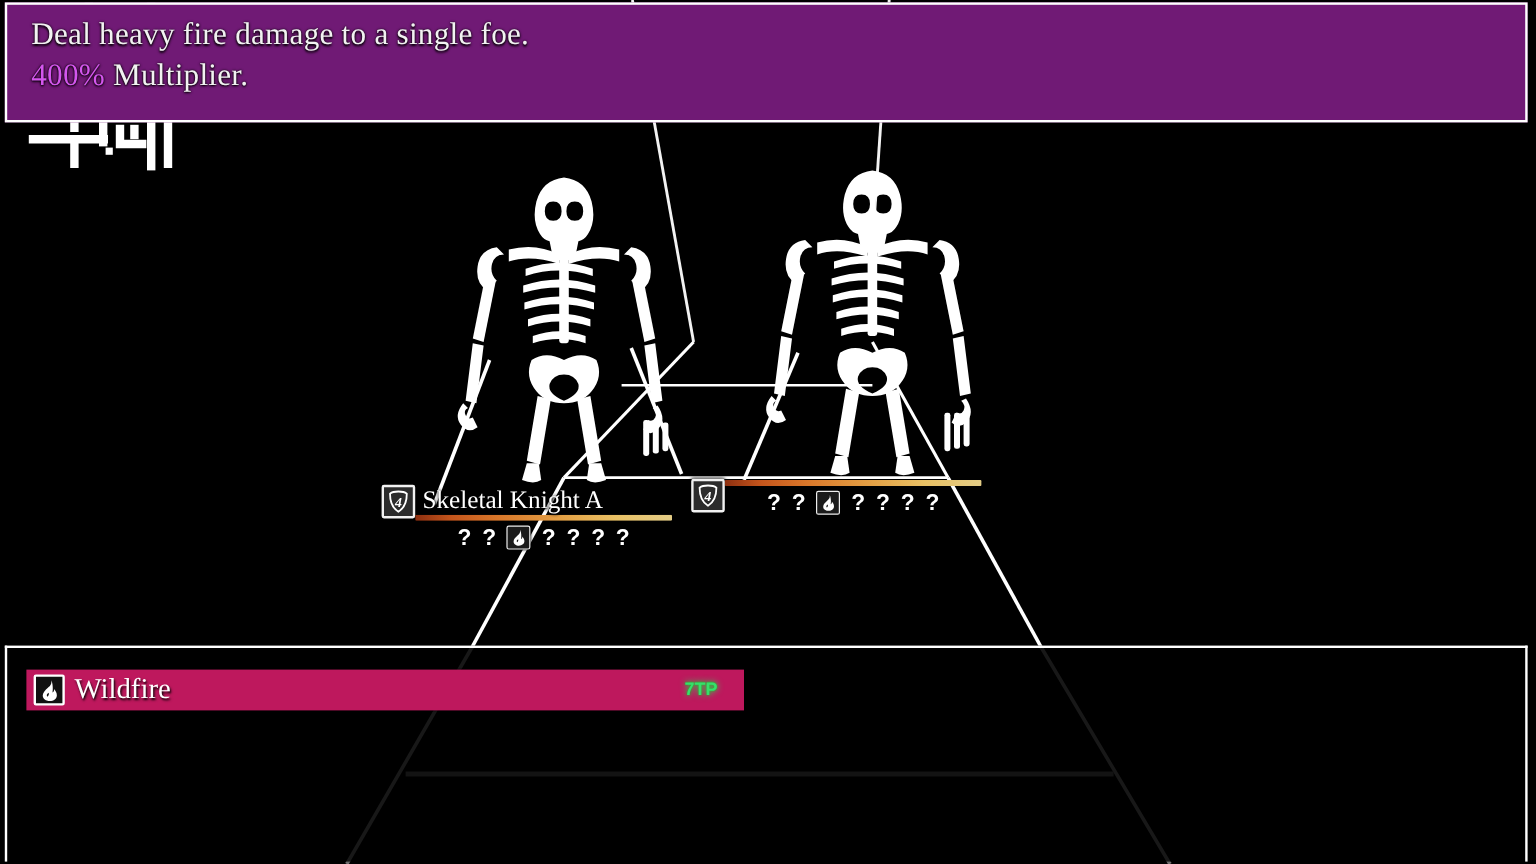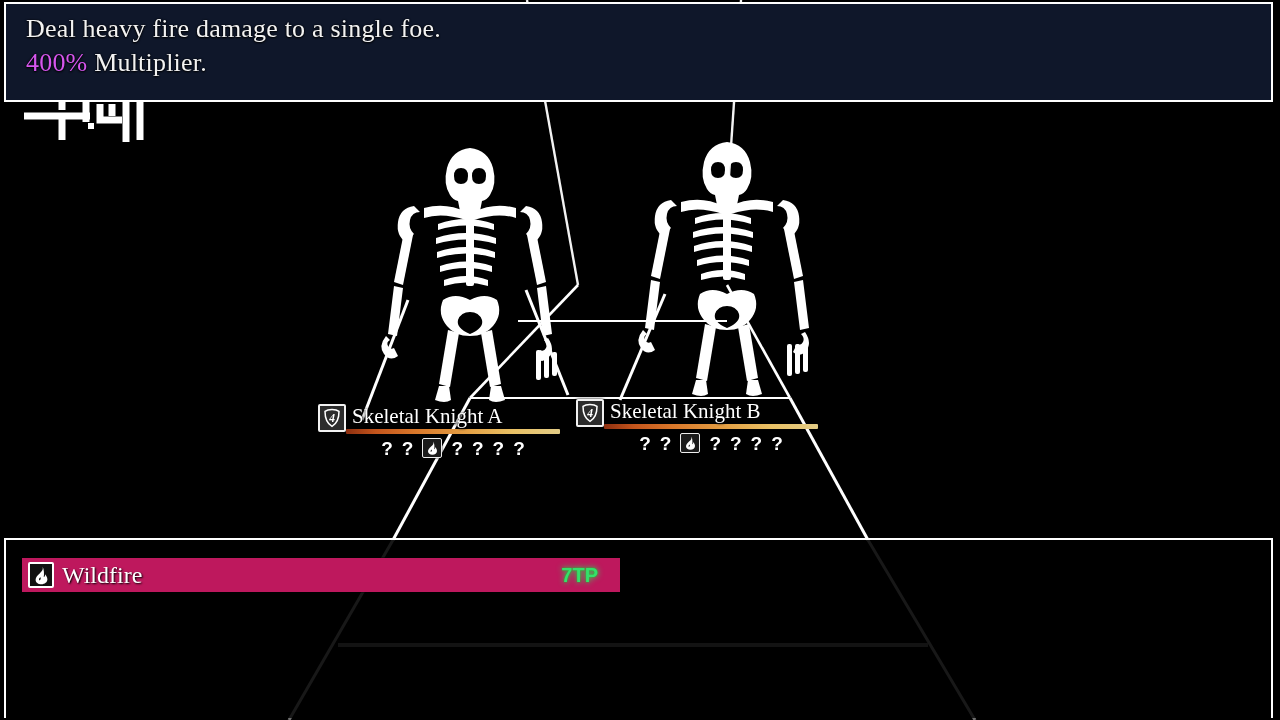--- a/index.html
+++ b/index.html
@@ -13,21 +13,21 @@
   
   #battlefield{position:absolute;inset:0;}
   #bf-svg{position:absolute;left:0;top:0;}
 
   
   #deco{position:absolute;left:0;top:0;}
 
   
   #tooltip{
     position:absolute;left:4px;top:2px;width:1269px;height:100px;
-    background:#0f172a;border:2px solid #fff;box-sizing:border-box;
+    background:#701a75;border:2px solid #fff;box-sizing:border-box;
     overflow:hidden;
   }
   #tooltip .tt-inner{position:relative;padding:8px 0 0 20px;}
   .tt-line{
     color:#f2f2f2;font-size:26px;line-height:34px;letter-spacing:.2px;
     white-space:nowrap;text-shadow:0 0 2px #000,0 1px 2px #000;
   }
   .tt-mult{color:#d556ee;text-align:right;}
 
   
@@ -78,21 +78,21 @@
     border:2px solid #fff;box-sizing:border-box;background:#111;
     border-radius:2px;display:flex;align-items:center;justify-content:center;
   }
   .skill-icon svg{display:block;}
   .skill-name{
     color:#fff;font-size:24px;line-height:26px;margin-left:8px;
     text-shadow:1px 1px 2px #000;white-space:nowrap;flex:1 1 auto;
   }
   .skill-cost{
     color:#35e06a;font-family:"Liberation Sans",sans-serif;font-weight:bold;
-    font-size:20px;line-height:16px;margin-right:22px;white-space:nowrap;
+    font-size:15px;line-height:16px;margin-right:22px;white-space:nowrap;
     text-shadow:0 0 6px #12ff5e,0 0 2px #0b0;
   }
 </style>
 </head>
 <body>
 
 <div id="stage">
 
   <div id="battlefield">
     <svg id="bf-svg" width="1280" height="720" viewBox="0 0 1280 720">
@@ -291,21 +291,20 @@
 
   <div class="enemy" style="left:576px;top:399px;">
     <div class="enemy-row">
       <div class="lvl-badge">
         <svg width="20" height="20" viewBox="0 0 20 20">
           <path d="M10 1.6 C6.6 1.6 4 2.6 3 3.4 C3 10 4.4 15 10 18.4 C15.6 15 17 10 17 3.4 C16 2.6 13.4 1.6 10 1.6 Z" fill="none" stroke="#ffffff" stroke-width="1.5"></path>
           <text x="10" y="14.4" font-family="Liberation Serif, serif" font-size="11.5" font-style="italic" font-weight="bold" fill="#ffffff" text-anchor="middle">4</text>
         </svg>
       </div>
       <div class="enemy-main">
-        <div class="enemy-name">Skeletal Knight B</div>
         <div class="hp-track" style="width:214px;">
           <div class="hp-fill"></div>
         </div>
         <div class="status-row">
           <span class="q-mark">?</span>
           <span class="q-mark">?</span>
           <span class="fire-chip">
             <svg width="13" height="14" viewBox="0 0 13 14">
               <path d="M7.4 0.4 C7.9 3 6.6 4 5.3 5.2 C3.6 6.8 2 8.3 2 10.2 C2 12.4 4 13.7 6.4 13.7
                        C9 13.7 11 12.2 11 9.9 C11 8.2 10 7.1 9.2 6 C9.4 7.2 8.9 8 8.2 8.2

